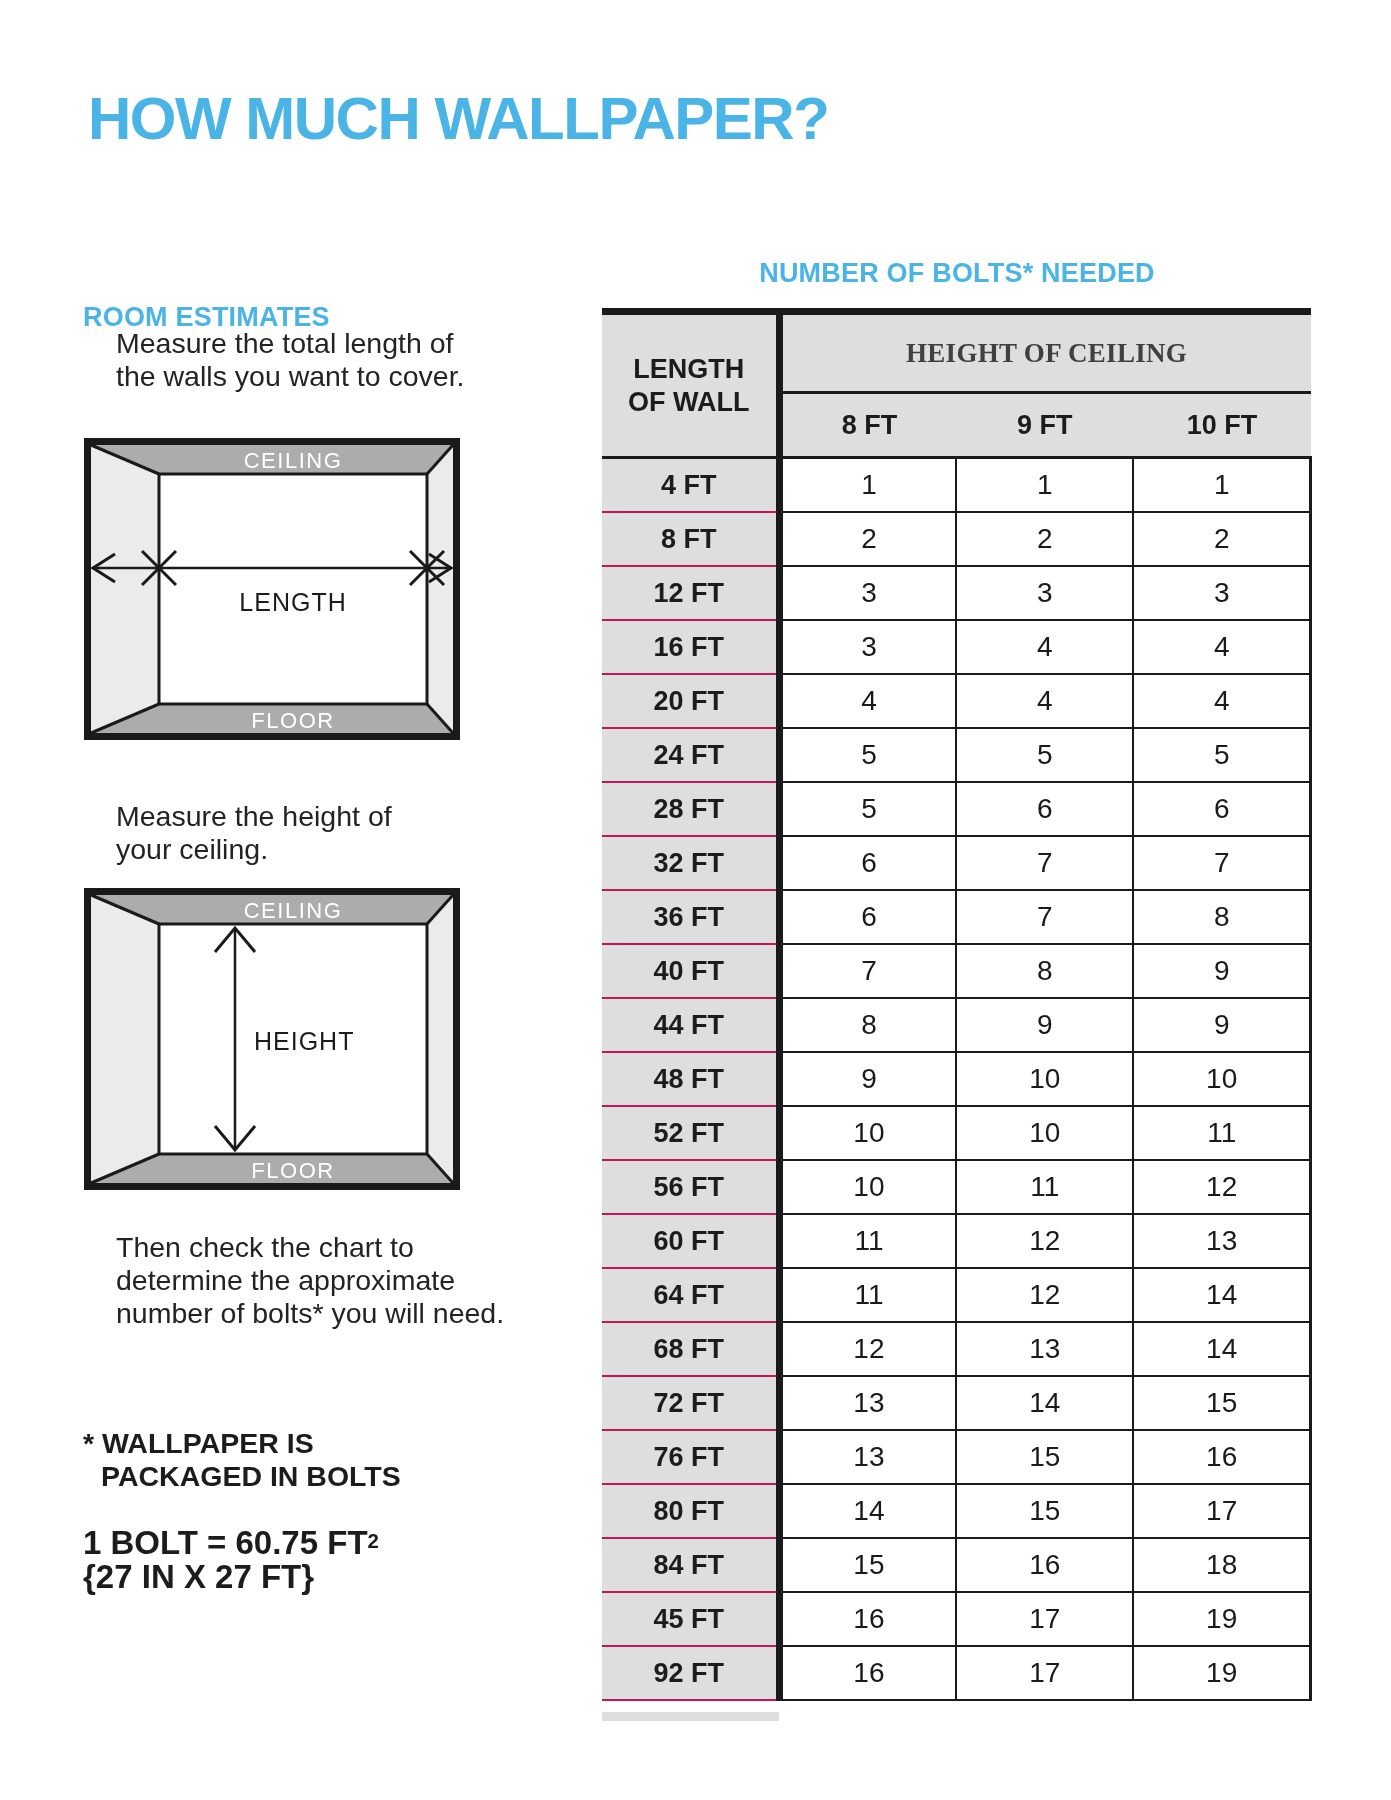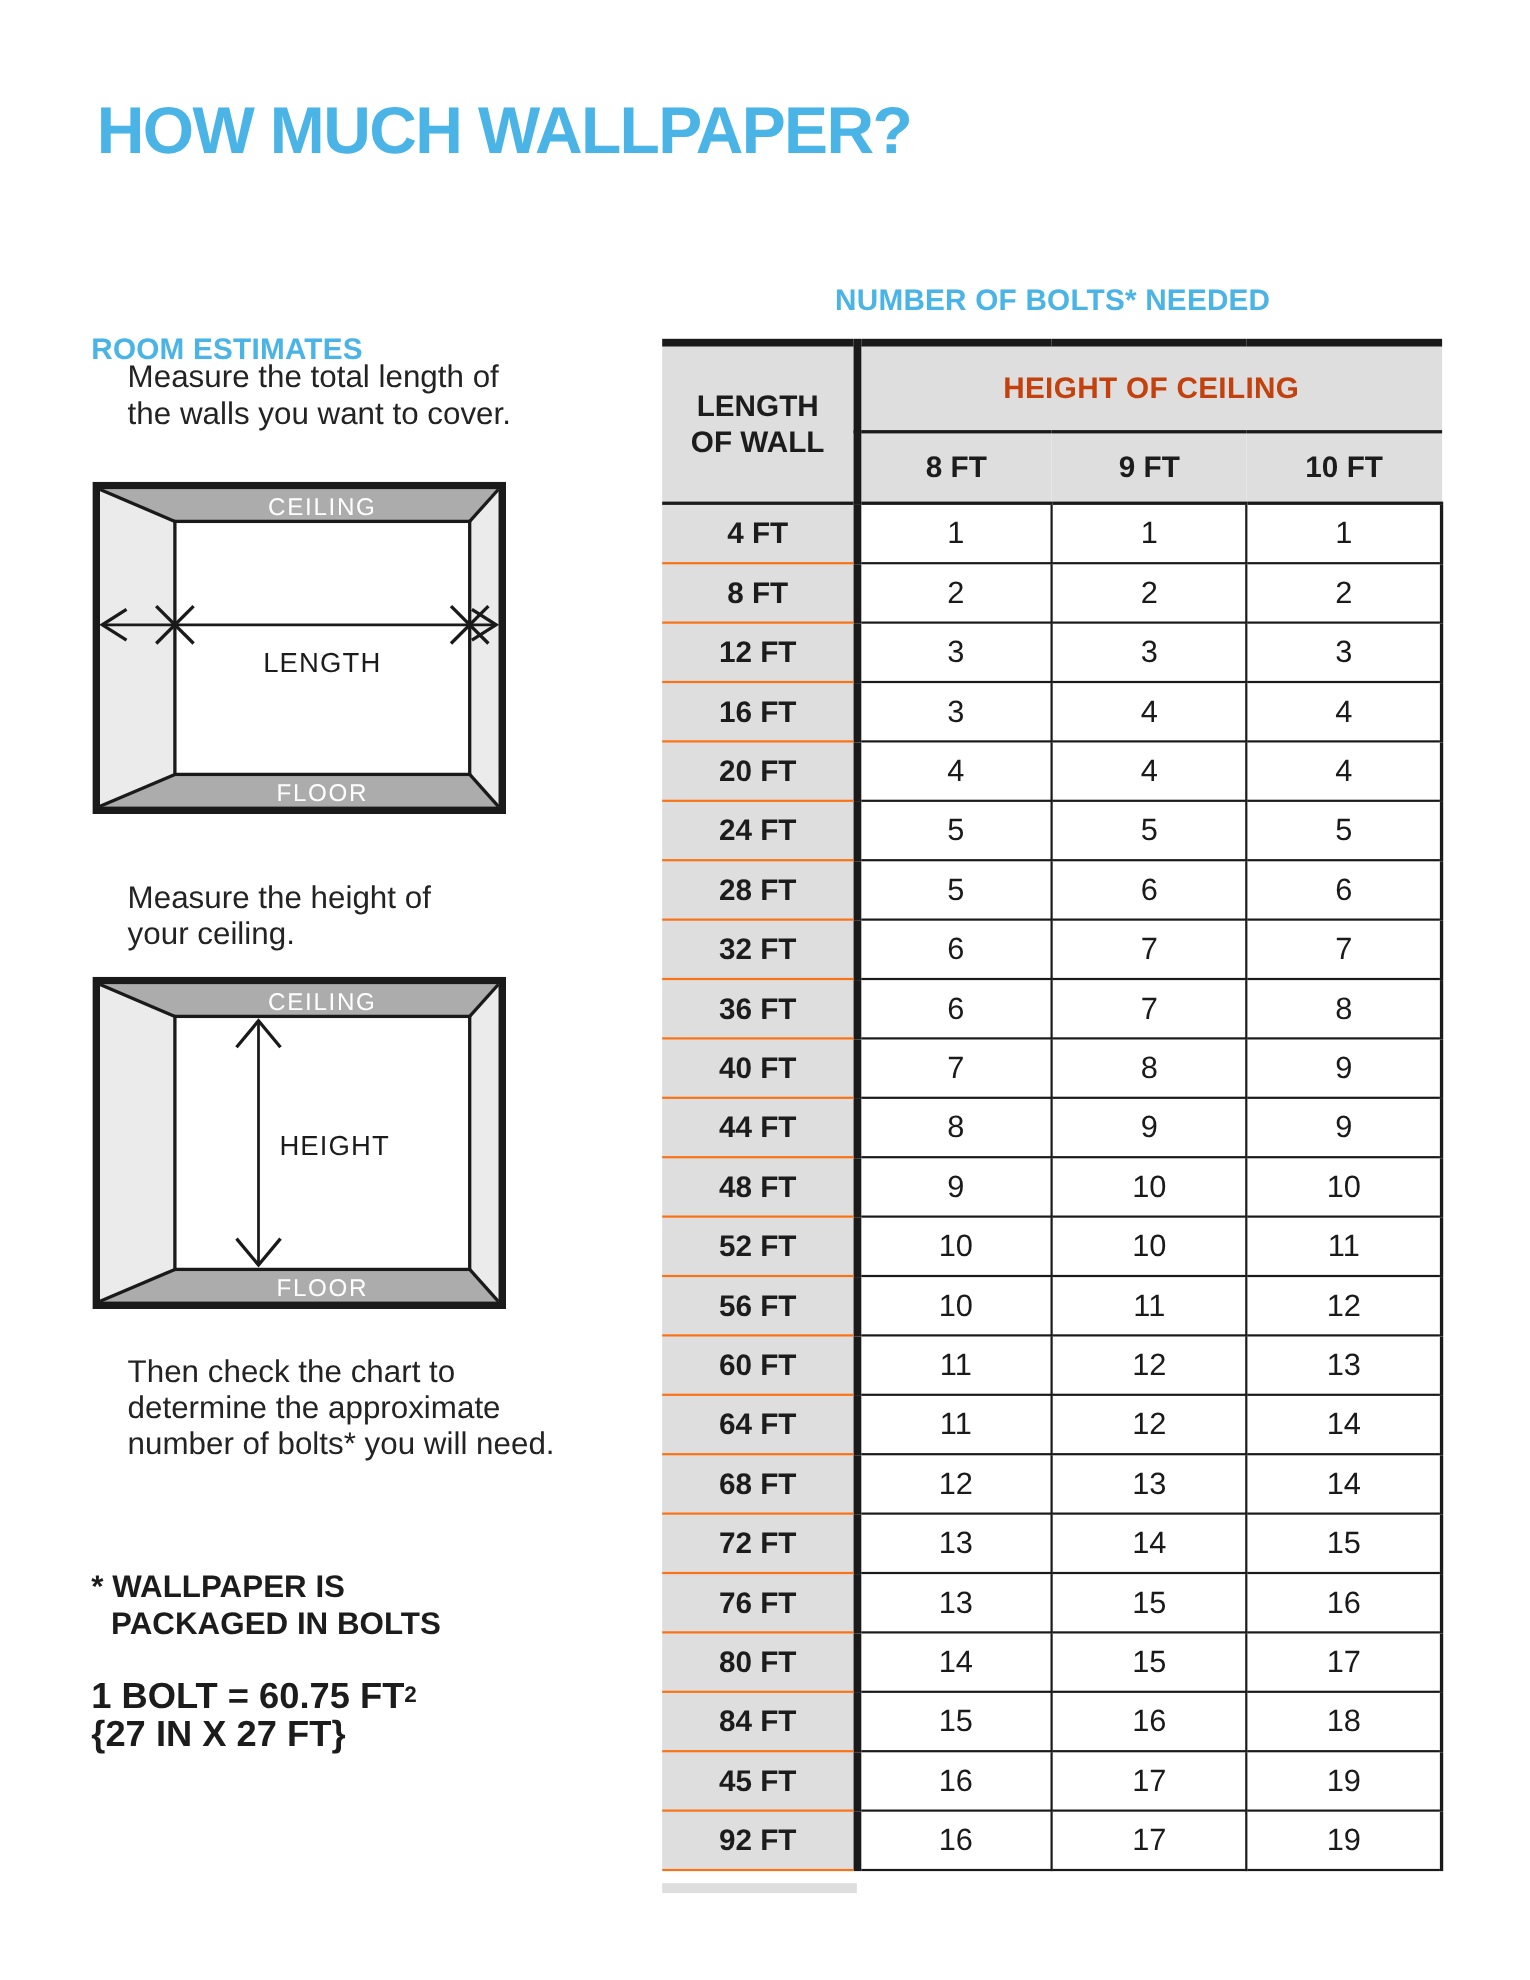--- a/index.html
+++ b/index.html
@@ -44,28 +44,28 @@
     border-top:7px solid #1a1a1a;
   }
   table.bolts col { width:25%; }
   table.bolts th, table.bolts td { padding:0; text-align:center; vertical-align:middle; }
   th.corner {
     background:#dedede; border-right:7px solid #1a1a1a; border-bottom:3px solid #1a1a1a;
     font-size:27px; font-weight:bold; line-height:33px; white-space:pre-line; color:#1c1c1c;
   }
   th.group {
     background:#dedede; border-bottom:3px solid #1a1a1a; height:76px;
-    font-size:27px; font-weight:bold; color:#c2410c; letter-spacing:0.3px;
+    font-size:27px; font-weight:bold; color:#404040; letter-spacing:0.3px;font-family:Liberation Serif, serif;
   }
   th.colhead {
     background:#dedede; border-bottom:3px solid #1a1a1a; height:62px;
     font-size:27px; font-weight:bold; color:#1c1c1c;
   }
   table.bolts tbody th {
-    background:#dedede; border-right:7px solid #1a1a1a; border-bottom:2px solid #f97316;
+    background:#dedede; border-right:7px solid #1a1a1a; border-bottom:2px solid #be185d;
     height:52px; font-size:27px; font-weight:bold; color:#1c1c1c;
   }
   table.bolts tbody td {
     background:#ffffff; border:2px solid #1a1a1a; font-size:28px; color:#1a1a1a;
   }
   table.bolts tbody td:last-child { border-right:3px solid #1a1a1a; }
   .table-tab { left:602px; top:1712px; width:177px; height:9px; background:#dedede; }
 </style>
 </head>
 <body>

